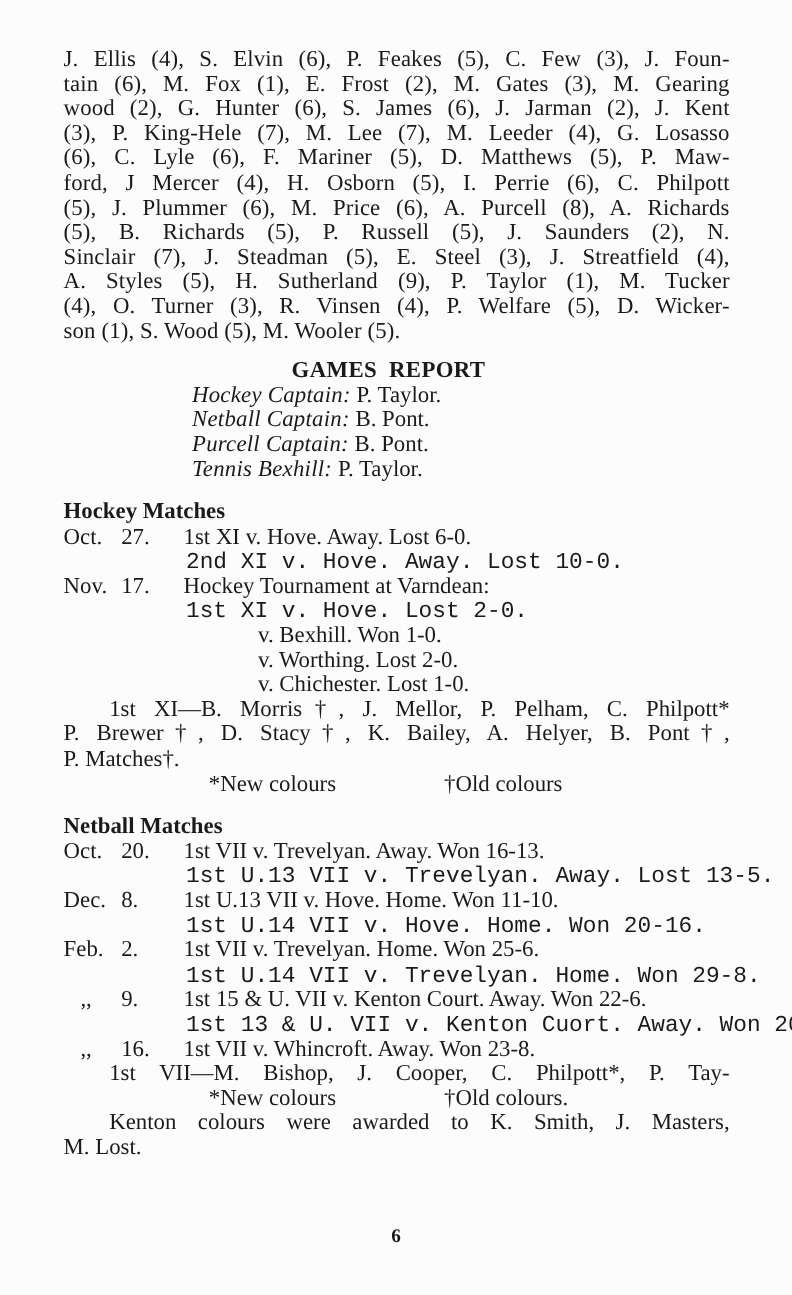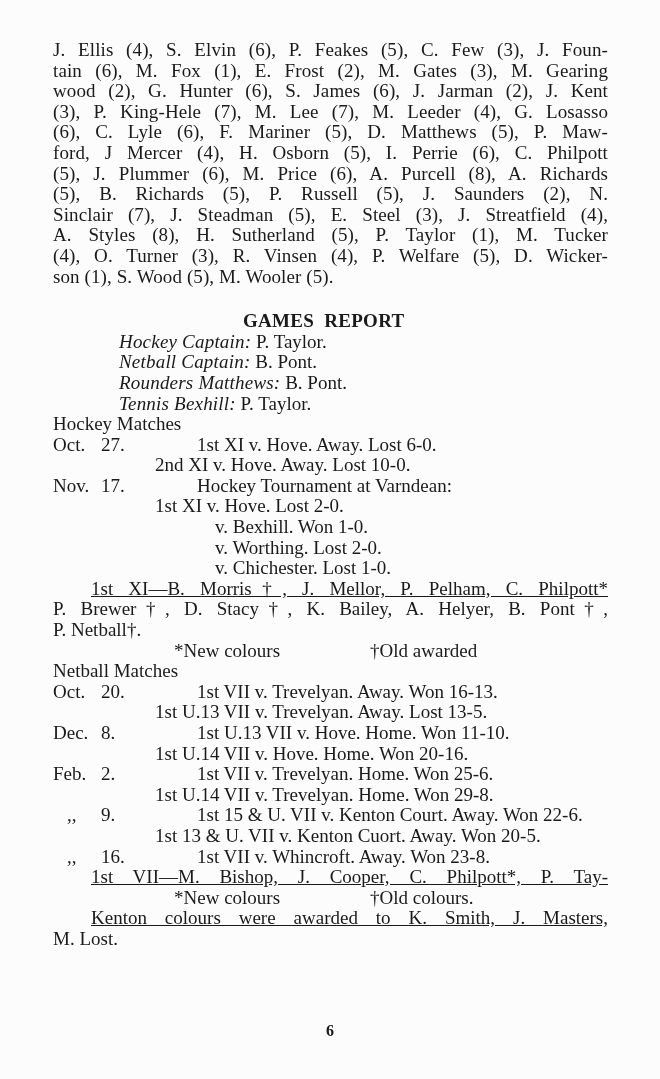--- a/index.html
+++ b/index.html
@@ -28,36 +28,36 @@
       text-align-last: left;
       margin: 0;
       letter-spacing: 0.1px;
     }
     .line { display: block; white-space: pre; }
     .just { display: block; text-align: justify; text-align-last: justify; }
     .title {
       font-weight: bold;
       text-align: left;
       margin-left: 190px;
-      margin-top: 24px;
+      margin-top: 12px;
       font-size: 19px;
       letter-spacing: 0.3px;
     }
     .title span.gap { display: inline-block; width: 10px; }
-    .captains { margin-left: 66px; }
+    .captains { margin-left: 107px; }
     .captains div { white-space: nowrap; }
     .captains i { letter-spacing: 0.2px; }
-    .section-head { font-weight: normal; margin-top: 0px; }
+    .section-head { font-weight: bold; margin-top: 15px; }
     .row { display: flex; white-space: nowrap; }
     .row .mon { width: 48px; }
     .row .day { width: 52px; padding-right: 2px; box-sizing: border-box; }
-    .row .txt { padding-left: 0; margin-left: 44px; }
-    .cont { padding-left: 102px; white-space: nowrap; }
+    .row .txt { padding-left: 0; }
+    .cont { padding-left: 102px; white-space: nowrap; font-family: Liberation Mono, monospace; }
     .cont2 { padding-left: 162px; white-space: nowrap; }
-    .team { text-indent: 38px; text-decoration: underline; }
+    .team { text-indent: 38px; }
     .legend { white-space: nowrap; margin-left: 121px; }
     .legend span.l2 { display: inline-block; margin-left: 90px; }
     .ditto { width: 48px; padding-left: 14px; box-sizing: border-box; }
     .pagenum {
       position: absolute;
       left: 0;
       width: 660px;
       top: 1022px;
       text-align: center;
       font-weight: bold;
@@ -72,31 +72,31 @@
   <div class="para">
     <span class="just">J. Ellis (4), S. Elvin (6), P. Feakes (5), C. Few (3), J. Foun-</span>
     <span class="just">tain (6), M. Fox (1), E. Frost (2), M. Gates (3), M. Gearing</span>
     <span class="just">wood (2), G. Hunter (6), S. James (6), J. Jarman (2), J. Kent</span>
     <span class="just">(3), P. King-Hele (7), M. Lee (7), M. Leeder (4), G. Losasso</span>
     <span class="just">(6), C. Lyle (6), F. Mariner (5), D. Matthews (5), P. Maw-</span>
     <span class="just">ford, J Mercer (4), H. Osborn (5), I. Perrie (6), C. Philpott</span>
     <span class="just">(5), J. Plummer (6), M. Price (6), A. Purcell (8), A. Richards</span>
     <span class="just">(5), B. Richards (5), P. Russell (5), J. Saunders (2), N.</span>
     <span class="just">Sinclair (7), J. Steadman (5), E. Steel (3), J. Streatfield (4),</span>
-    <span class="just">A. Styles (8), H. Sutherland (5), P. Taylor (1), M. Tucker</span>
+    <span class="just">A. Styles (5), H. Sutherland (9), P. Taylor (1), M. Tucker</span>
     <span class="just">(4), O. Turner (3), R. Vinsen (4), P. Welfare (5), D. Wicker-</span>
     <span class="line">son (1), S. Wood (5), M. Wooler (5).</span>
   </div>
 
   <div class="title"><span>GAMES</span><span class="gap"></span><span>REPORT</span></div>
 
   <div class="captains">
     <div><i>Hockey Captain:</i><span> P. Taylor.</span></div>
     <div><i>Netball Captain:</i><span> B. Pont.</span></div>
-    <div><i>Rounders Matthews:</i><span> B. Pont.</span></div>
+    <div><i>Purcell Captain:</i><span> B. Pont.</span></div>
     <div><i>Tennis Bexhill:</i><span> P. Taylor.</span></div>
   </div>
 
   <div class="section-head">Hockey Matches</div>
 
   <div class="row">
       <span class="mon">Oct.</span>
       <span class="day">27.</span>
       <span class="txt">1st XI v. Hove.  Away.  Lost 6-0.</span>
     </div>
@@ -107,23 +107,23 @@
       <span class="txt">Hockey Tournament at Varndean:</span>
     </div>
   <div class="cont">1st XI v. Hove.  Lost 2-0.</div>
   <div class="cont2">v. Bexhill.  Won 1-0.</div>
   <div class="cont2">v. Worthing.  Lost 2-0.</div>
   <div class="cont2">v. Chichester.  Lost 1-0.</div>
 
   <div>
     <span class="just team">1st XI—B. Morris†, J. Mellor, P. Pelham, C. Philpott*</span>
     <span class="just">P. Brewer†, D. Stacy†, K. Bailey, A. Helyer, B. Pont†,</span>
-    <span class="line">P. Netball†.</span>
+    <span class="line">P. Matches†.</span>
   </div>
-  <div class="legend"><span>*New colours</span><span class="l2">†Old awarded</span></div>
+  <div class="legend"><span>*New colours</span><span class="l2">†Old colours</span></div>
 
   <div class="section-head">Netball Matches</div>
 
   <div class="row">
       <span class="mon">Oct.</span>
       <span class="day">20.</span>
       <span class="txt">1st VII v. Trevelyan.  Away.  Won 16-13.</span>
     </div>
   <div class="cont">1st U.13 VII v. Trevelyan.  Away.  Lost 13-5.</div>
   <div class="row">

